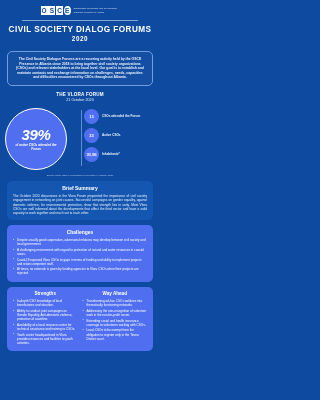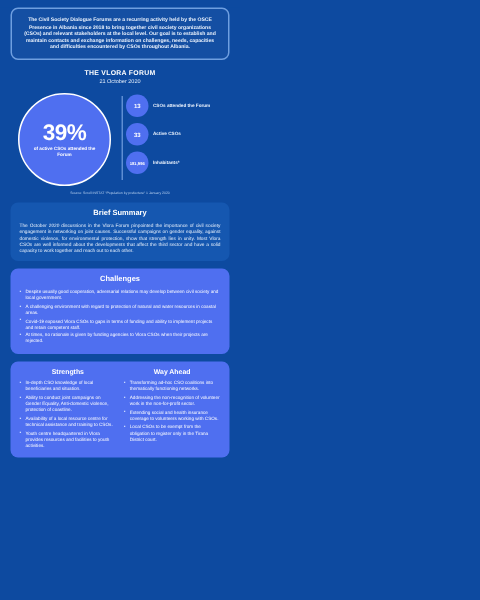--- a/index.html
+++ b/index.html
@@ -38,21 +38,21 @@
     padding:5px 6px; background:rgba(255,255,255,0.03);
   }
   .intro-text { font-size:3.4px; line-height:4.6px; text-align:center; font-weight:bold; color:#eaf2fd; }
 
   
   .forum-title { text-align:center; font-size:4.6px; font-weight:bold; margin-top:6px; letter-spacing:.2px; }
   .forum-date { text-align:center; font-size:3.7px; margin-top:1.5px; color:#e3edfb; }
 
   
   .stats { display:flex; align-items:flex-start; margin-top:4px; padding:0 5px; }
-  .donut-wrap { width:76px; display:flex; justify-content:center; padding-top:2px; }
+  .donut-wrap { width:76px; display:flex; justify-content:flex-start; padding-top:2px;font-style:italic; }
   .donut {
     width:62px; height:62px; border-radius:50%;
     background:#4f6ff0;
     border:1.6px solid #ffffff;
     display:flex; flex-direction:column; align-items:center; justify-content:center;
     text-align:center;
   }
   .donut-pct { font-size:15px; font-weight:bold; line-height:15px; letter-spacing:-.3px; }
   .donut-cap { font-size:3.1px; line-height:3.9px; margin-top:2px; font-weight:bold; width:44px; }
 
@@ -92,20 +92,35 @@
   
   .two-col { display:flex; gap:5px; }
   .col { flex:1; }
   .col .panel-title { font-size:4.6px; margin-bottom:3px; }
 </style>
 </head>
 <body>
 
 <div class="page">
 
+  <div class="header">
+    <div class="logo-row">
+      <div class="logo-mark">
+        <div class="logo-letter">O</div>
+        <div class="logo-letter">S</div>
+        <div class="logo-letter">C</div>
+        <div class="logo-letter circle">E</div>
+      </div>
+      <div class="logo-text">Organization for Security and Co-operation in Europe Presence in Albania</div>
+    </div>
+
+    <div class="hdr-rule"></div>
+    <div class="hdr-title">CIVIL SOCIETY DIALOG FORUMS</div>
+    <div class="hdr-year">2020</div>
+  </div>
 
   <div class="intro-card">
     <div class="intro-text">The Civil Society Dialogue Forums are a recurring activity held by the OSCE Presence in Albania since 2018 to bring together civil society organizations (CSOs) and relevant stakeholders at the local level. Our goal is to establish and maintain contacts and exchange information on challenges, needs, capacities and difficulties encountered by CSOs throughout Albania.</div>
   </div>
 
   <div class="forum-title">THE VLORA FORUM</div>
   <div class="forum-date">21 October 2020</div>
 
   <div class="stats">
     <div class="donut-wrap">

